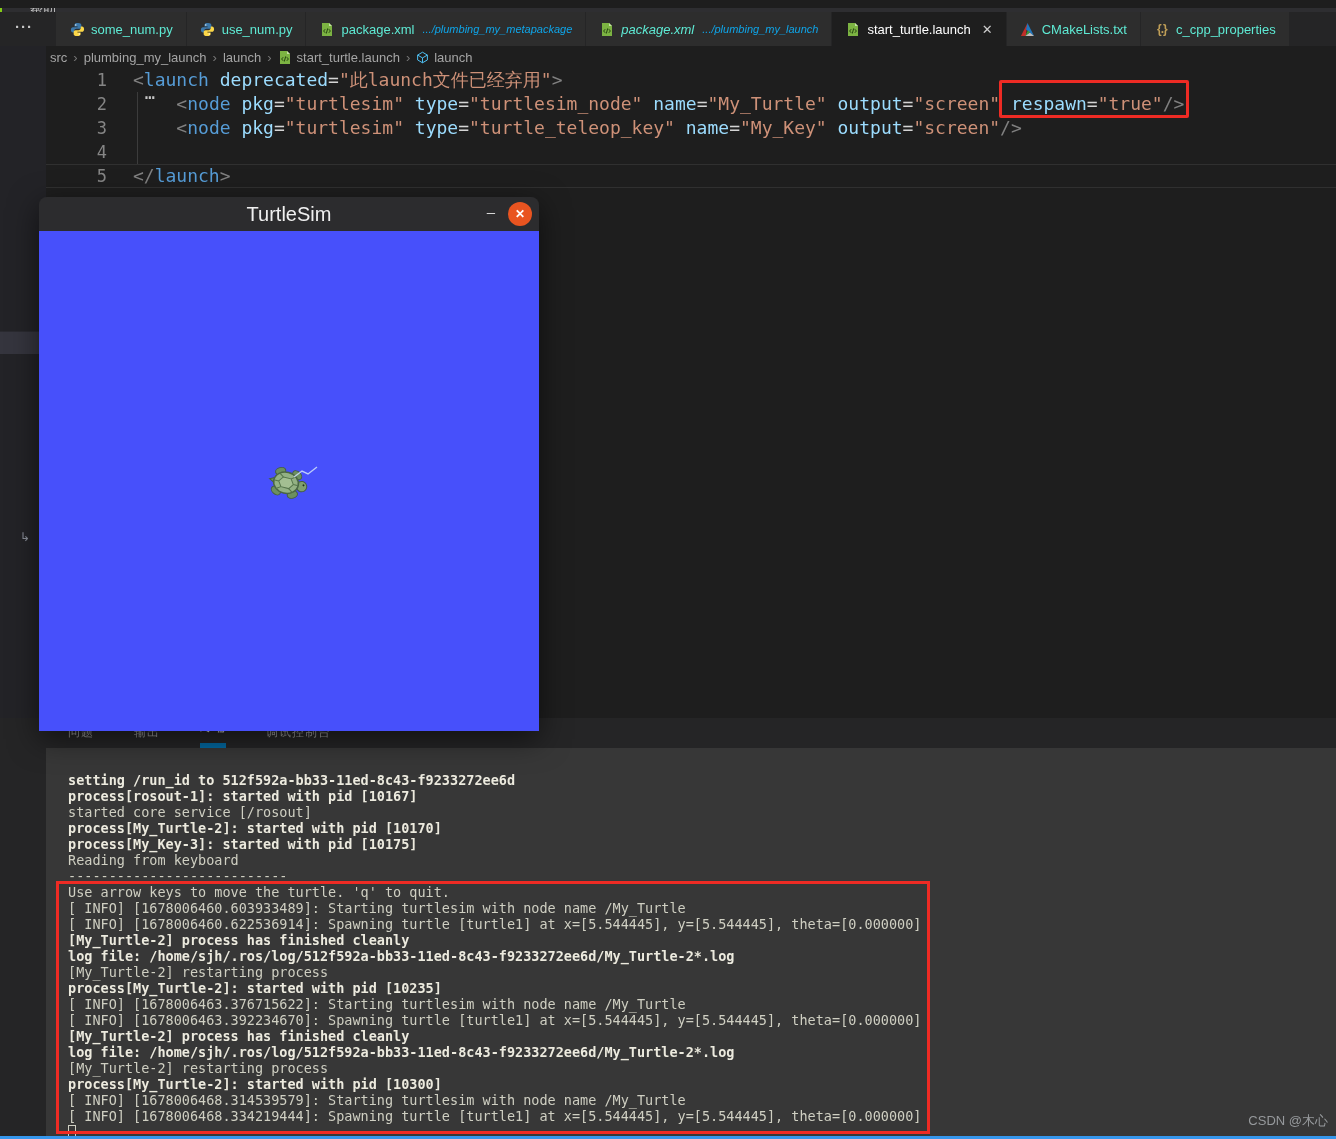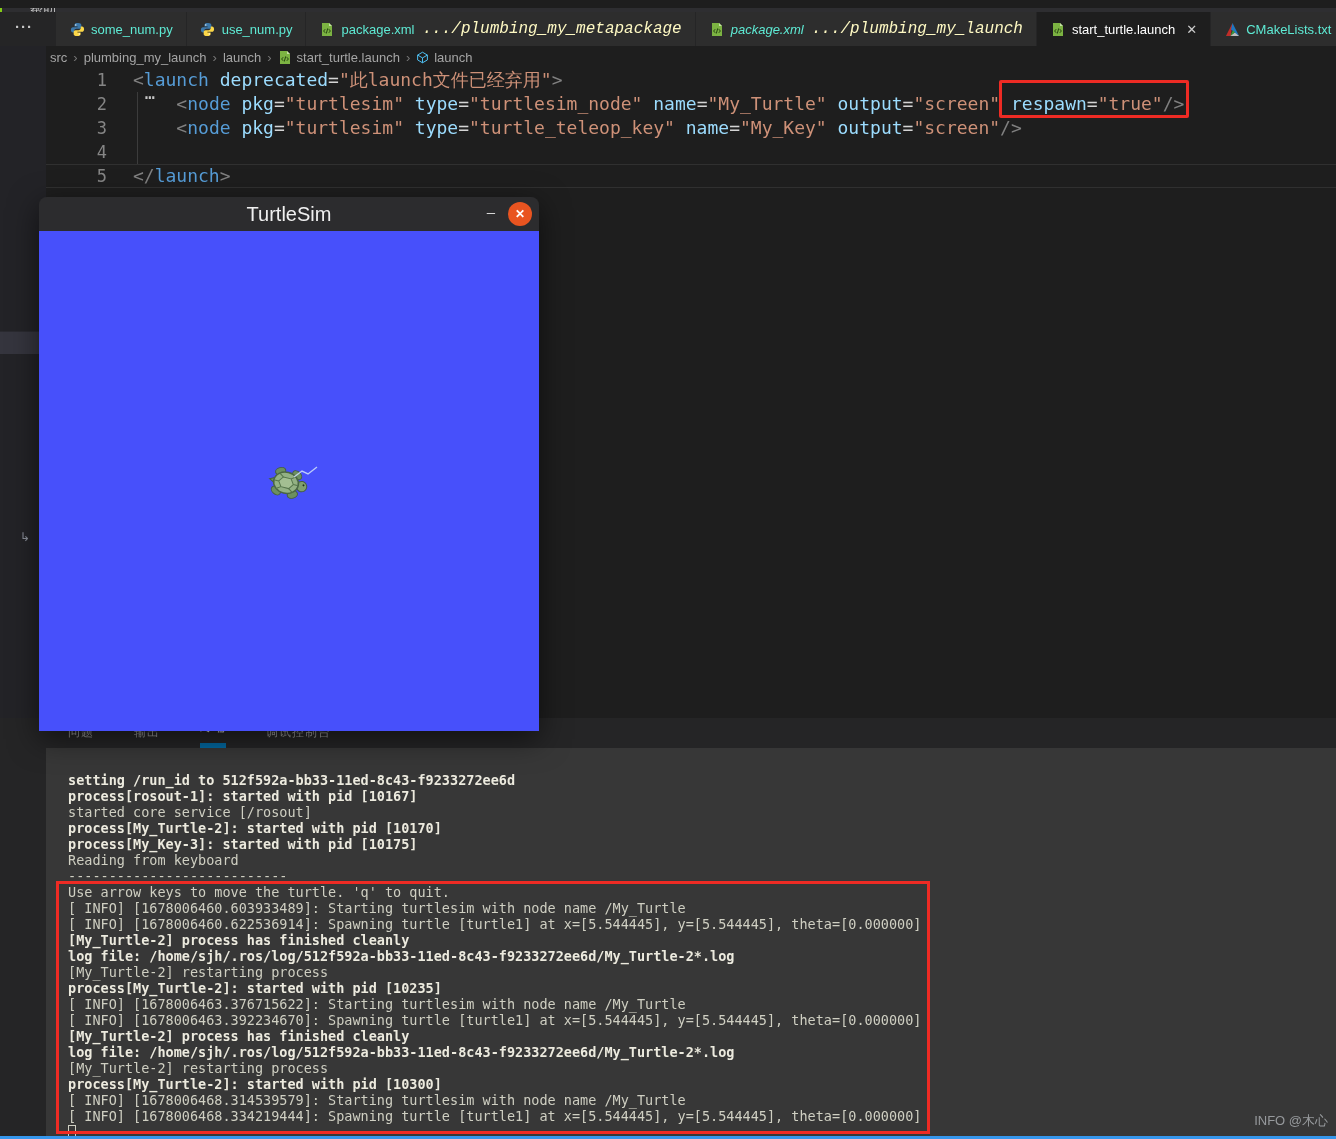--- a/index.html
+++ b/index.html
@@ -13,21 +13,21 @@
   
   .tab-bar { position:absolute; left:0; top:12px; width:1336px; height:34px; background:#252526; display:flex; }
   .tab-overflow { width:56px; flex:none; color:#c8c8c8; font-size:15px; font-weight:bold; letter-spacing:1px; line-height:30px; padding-left:15px; }
   .tabs { display:flex; flex:1; overflow:hidden; }
   .tab { display:flex; align-items:center; flex:none; padding:0 13px; background:#2d2d2d; border-right:1px solid #252526; cursor:pointer; }
   .tab.active { background:#1e1e1e; }
   .tab-icon { width:16px; height:16px; flex:none; margin-right:6px; display:inline-flex; align-items:center; justify-content:center; }
   .tab-label { font-size:13px; color:#5eead4; white-space:nowrap; }
   .tab.active .tab-label { color:#ffffff; }
   .tab.italic .tab-label { font-style:italic; }
-  .tab-hint { font-size:16px; color:#fef9c3; font-style:italic; margin-left:8px; white-space:nowrap;font-family:Liberation Mono, monospace; }
+  .tab-hint { font-size:11px; color:#0ea5e9; font-style:italic; margin-left:8px; white-space:nowrap; }
   .tab-close { margin-left:11px; color:#cccccc; font-size:13px; }
   .json-ic { color:#bf9e57; font-size:12px; font-weight:bold; letter-spacing:-1px; }
 
   
   .breadcrumb { position:absolute; left:0; top:46px; width:1104px; height:22px; background:#1e1e1e; display:flex; align-items:center; padding-left:50px; font-size:13px; color:#a5a5a5; }
   .bc-item { display:flex; align-items:center; white-space:nowrap; }
   .bc-sep { color:#767676; margin:0 6px; font-size:13px; }
   .bc-icon { display:inline-flex; margin-right:5px; }
 
   
@@ -292,16 +292,16 @@
           <line x1="18" y1="25" x2="13.5" y2="28"></line>
             <line x1="14.5" y1="20" x2="9.5" y2="20"></line>
         </g>
       </svg>
       <svg class="pen-mark" width="26" height="16" viewBox="0 0 26 16">
         <path d="M1 12 L9 6 L15 9 L24 2" stroke="#cfe0f8" stroke-width="1.4" fill="none" opacity="0.85"></path>
       </svg>
     </div>
   </div>
 
-  <div class="watermark">INFO @木心</div>
+  <div class="watermark">CSDN @木心</div>
   <div class="bottom-line"></div>
 
 </div>
 
 </body></html>

